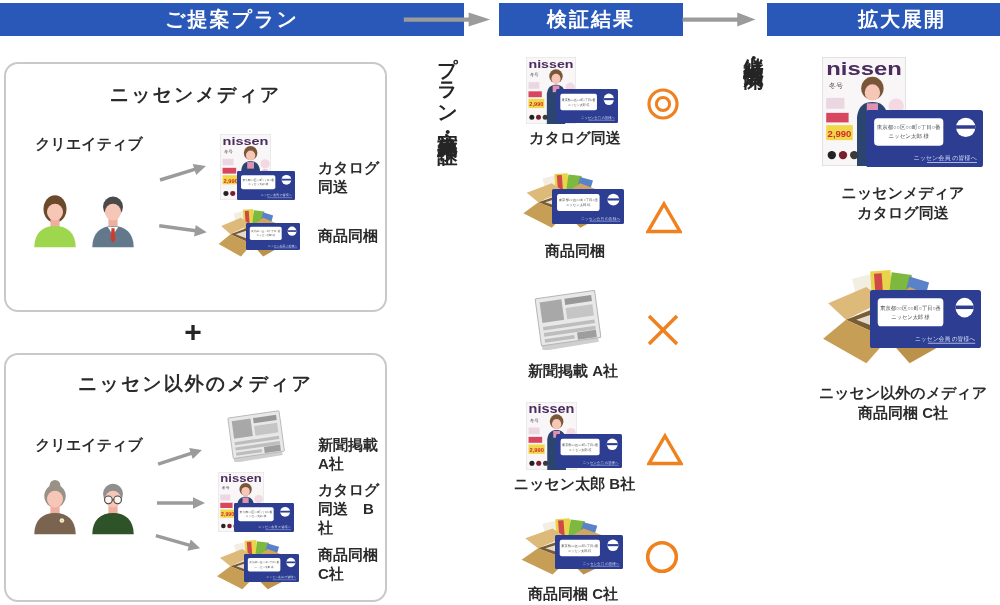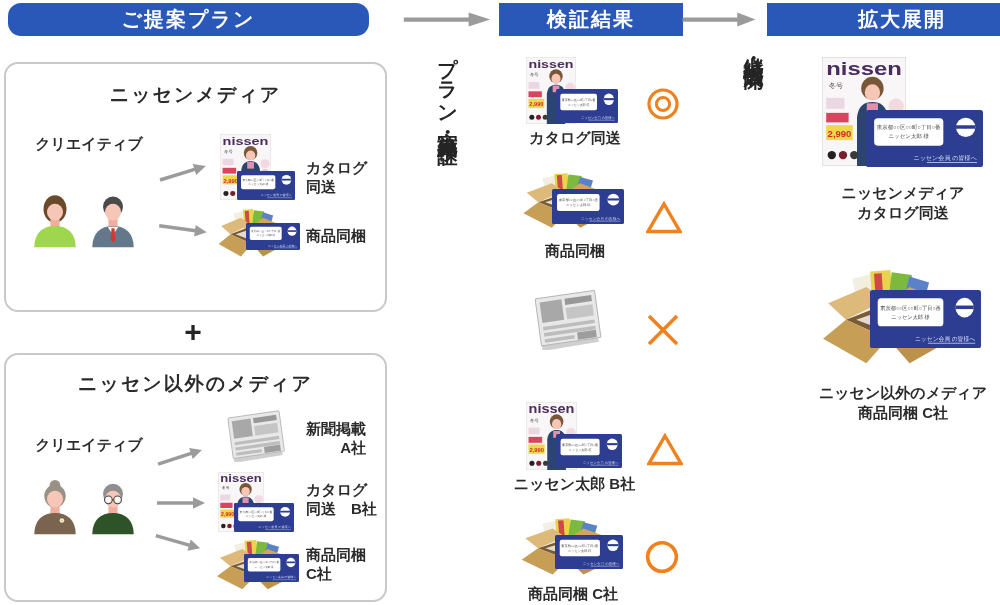--- a/index.html
+++ b/index.html
@@ -16,21 +16,21 @@
   .vtext{
     position:absolute;writing-mode:vertical-rl;text-orientation:upright;
     font-size:20px;font-weight:800;letter-spacing:2px;color:#252525;line-height:26px;
   }
   .panel{
     position:absolute;left:4px;width:383px;background:#fff;
     border:2px solid #C9C9C9;border-radius:14px;box-sizing:border-box;
   }
   .panel-title{position:absolute;left:0;width:100%;text-align:center;font-size:19px;font-weight:bold;letter-spacing:2px;}
   .audience{position:absolute;text-align:center;font-size:15px;font-weight:bold;line-height:19px;}
-  .out-label{position:absolute;font-size:15px;font-weight:bold;line-height:19px;}
+  .out-label{position:absolute;font-size:15px;font-weight:bold;line-height:19px;margin-left:12px;}
   .mid-label{position:absolute;text-align:center;font-size:15px;font-weight:bold;}
   .big-label{position:absolute;text-align:center;font-size:15px;font-weight:bold;line-height:20px;}
   .plus{
     position:absolute;font-size:30px;font-weight:900;color:#252525;
     width:40px;text-align:center;line-height:36px;
   }
   .rating svg{display:none;width:100%;height:100%;}
   .rating[data-kind="double-circle"] svg.s-double{display:block;}
   .rating[data-kind="circle"] svg.s-circle{display:block;}
   .rating[data-kind="triangle"] svg.s-triangle{display:block;}
@@ -140,21 +140,21 @@
         </g>
       </g>
 
       <g id="art-arrow">
         <line x1="2" y1="9" x2="76" y2="9" stroke="#9B9B9B" stroke-width="4.5"></line>
         <polygon points="74,1.5 98,9 74,16.5" fill="#9B9B9B"></polygon>
       </g>
     </defs>
   </svg>
 
-  <div class="hdr" style="left:8px;width:361px;border-radius:13px;">
+  <div class="hdr" style="left:0;width:464px;">
       <span>ご提案プラン</span>
     </div>
   <svg class="abs" style="left:402px;top:11px;width:90px;height:17px;" viewBox="0 0 100 18" preserveAspectRatio="none">
       <use href="#art-arrow"></use>
     </svg>
   <div class="hdr" style="left:499px;width:184px;">
       <span>検証結果</span>
     </div>
   <svg class="abs" style="left:681px;top:11px;width:76px;height:17px;" viewBox="0 0 100 18" preserveAspectRatio="none">
       <use href="#art-arrow"></use>
@@ -219,21 +219,21 @@
     <svg class="abs" style="left:84px;top:122px;width:46px;height:58px;" viewBox="0 0 60 74">
         <use href="#icon-man-60"></use>
       </svg>
 
     <svg class="abs" style="left:150px;top:95px;width:48px;height:14px;transform:rotate(-18deg);" viewBox="0 0 100 18" preserveAspectRatio="none">
         <use href="#art-arrow"></use>
       </svg>
     <svg class="abs" style="left:220px;top:52px;width:62px;height:55px;" viewBox="0 0 72 62" preserveAspectRatio="none">
         <use href="#art-newspaper"></use>
       </svg>
-    <div class="out-label" style="left:300px;top:64px;text-align:right;">
+    <div class="out-label" style="left:300px;top:80px;">
       <div>新聞掲載</div>
       <div>A社</div>
     </div>
 
     <svg class="abs" style="left:150px;top:141px;width:50px;height:14px;" viewBox="0 0 100 18" preserveAspectRatio="none">
         <use href="#art-arrow"></use>
       </svg>
     <svg class="abs" style="left:212px;top:117px;width:46px;height:60px;" viewBox="0 0 60 80" preserveAspectRatio="none">
         <use href="#art-catalog"></use>
       </svg>
@@ -286,20 +286,21 @@
 
     <svg class="s-triangle" viewBox="0 0 36 36">
         <polygon points="18,4 34,31.5 2,31.5" fill="none" stroke="#F0811F" stroke-width="3.4"></polygon>
       </svg>
 
   </div>
 
   <svg class="abs" style="left:533px;top:286px;width:72px;height:64px;" viewBox="0 0 72 62" preserveAspectRatio="none">
       <use href="#art-newspaper"></use>
     </svg>
+  <div class="mid-label" style="left:498px;top:362px;width:150px;">新聞掲載 A社</div>
   <div class="rating abs" style="left:645px;top:312px;width:36px;height:36px;" data-kind="cross">
 
     <svg class="s-cross" viewBox="0 0 36 36">
         <line x1="4" y1="4" x2="32" y2="32" stroke="#F0811F" stroke-width="3.6"></line>
         <line x1="32" y1="4" x2="4" y2="32" stroke="#F0811F" stroke-width="3.6"></line>
       </svg>
   </div>
 
   <svg class="abs" style="left:526px;top:402px;width:51px;height:68px;" viewBox="0 0 60 80" preserveAspectRatio="none">
       <use href="#art-catalog"></use>

